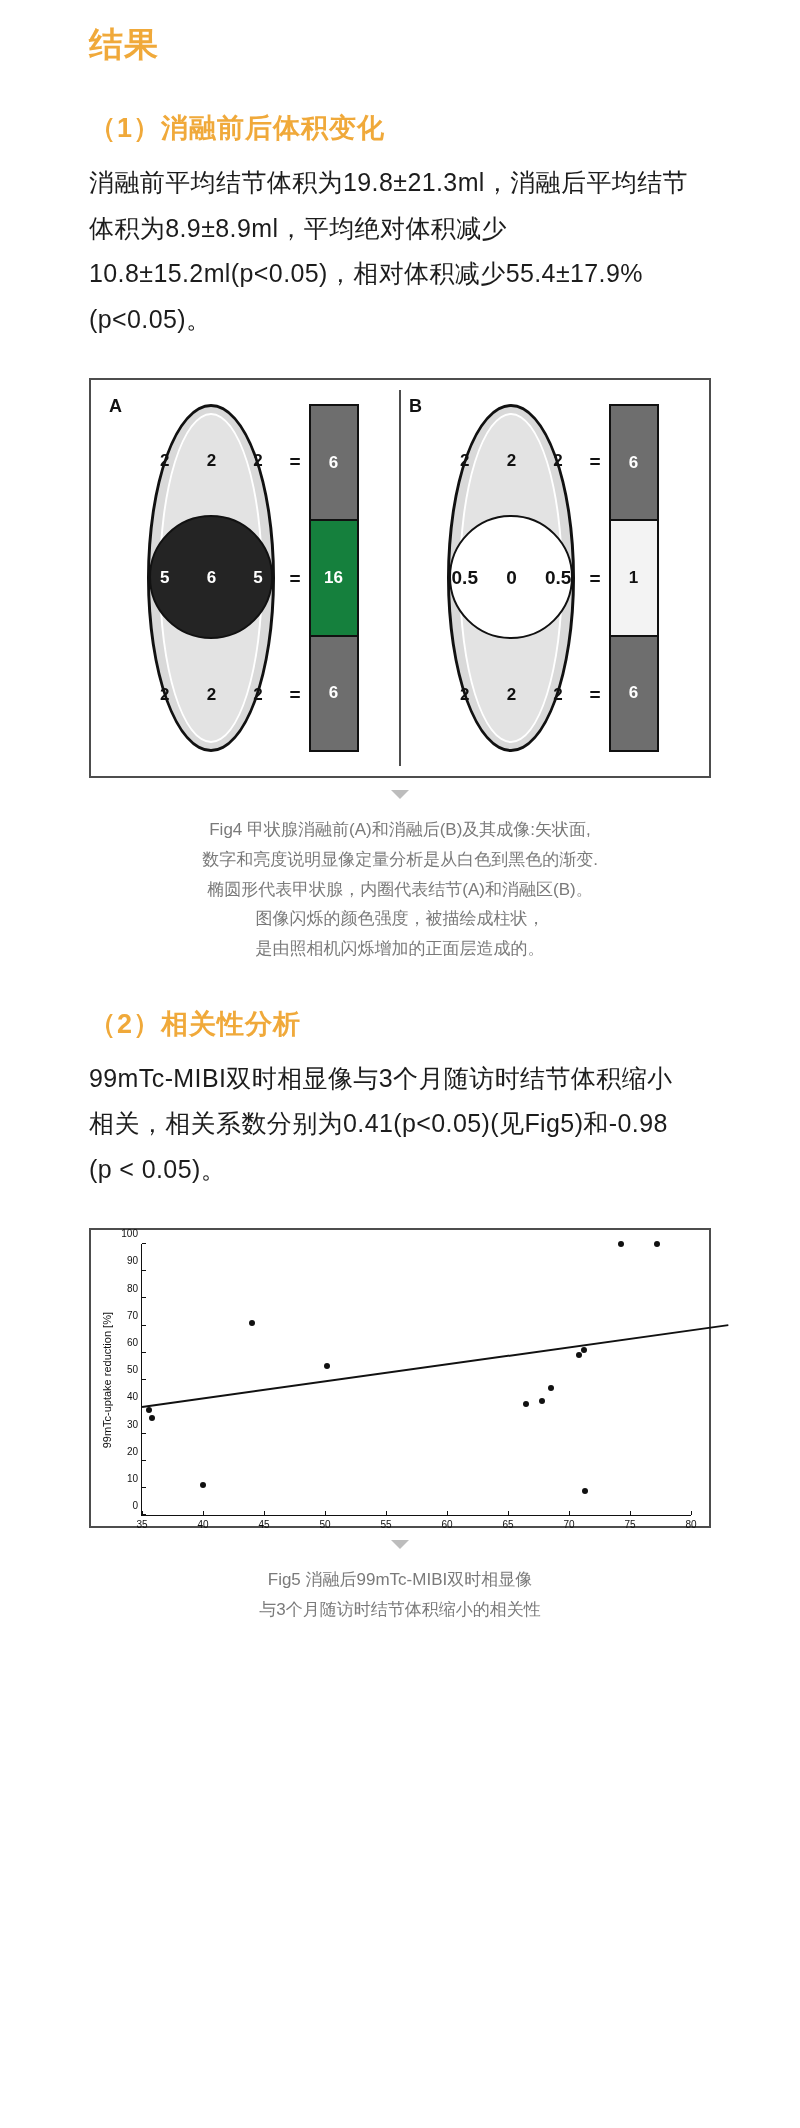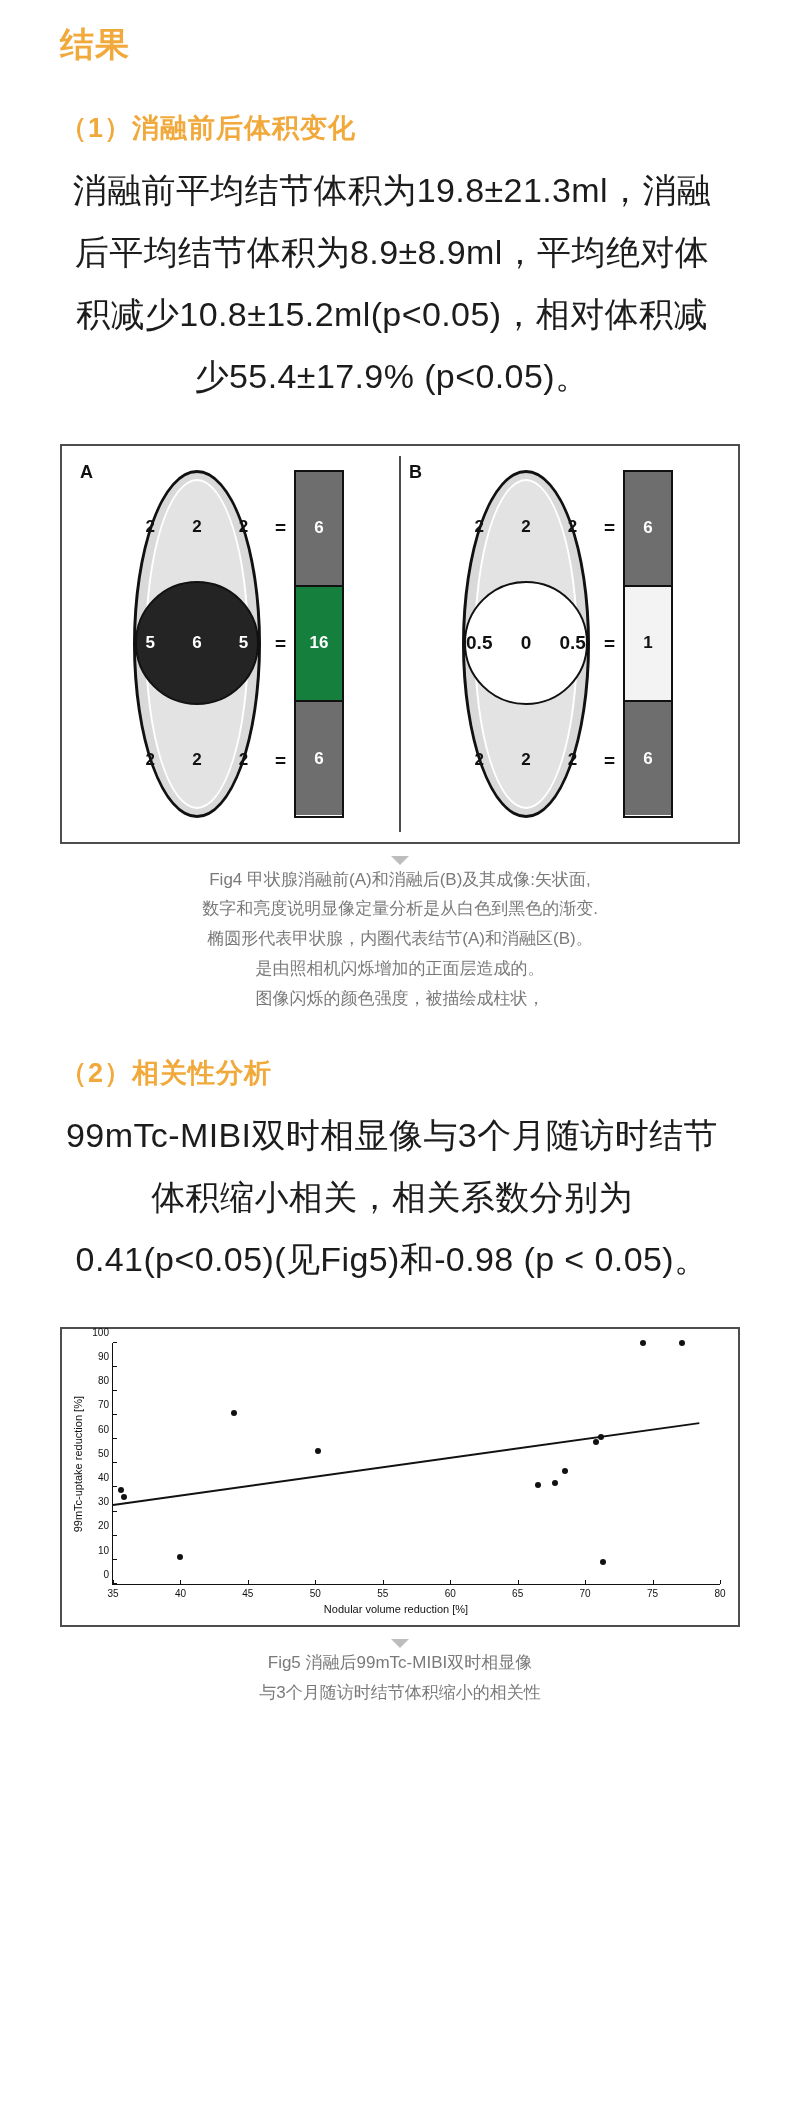--- a/index.html
+++ b/index.html
@@ -6,44 +6,43 @@
   html, body { margin: 0; padding: 0; }
   body {
     width: 800px;
     min-height: 2128px;
     background: #ffffff;
     font-family: "Liberation Sans", sans-serif;
     color: #1b1b1b;
   }
   .page {
     width: 800px;
-    padding: 0 60px;
+    padding: 0 89px;
     position: relative;
   }
   h1.section-title {
     font-size: 34px;
     color: #f0a93a;
     font-weight: bold;
     margin: 22px 0 0 0;
     letter-spacing: 1px;
   }
   h2.sub-title {
     font-size: 27px;
     color: #f0a93a;
     font-weight: bold;
     margin: 42px 0 0 0;
     letter-spacing: 1px;
   }
   p.body-text {
-    font-size: 34px;
+    font-size: 25px;
     line-height: 1.82;
     margin: 14px 16px 0 0;
     color: #1c1c1c;
     letter-spacing: 0.4px;
-    text-align: center;
   }
   .figure-block { margin-top: 36px; }
   .fig-frame {
     border: 2px solid #4d4d4d;
     background: #ffffff;
     padding: 10px;
     display: flex;
     gap: 0;
     height: 400px;
   }
@@ -158,21 +157,21 @@
     border-left: 9px solid transparent;
     border-right: 9px solid transparent;
     border-top: 9px solid #bdbdbd;
     margin: 12px auto 0 auto;
   }
   .fig-caption {
     text-align: center;
     font-size: 17px;
     line-height: 1.75;
     color: #7a7a7a;
-    margin-top: 0;
+    margin-top: 16px;
   }
   
   .chart-frame {
     border: 2px solid #4d4d4d;
     background: #ffffff;
     padding: 14px 18px 10px 10px;
     height: 300px;
     display: flex;
   }
   .chart-inner {
@@ -334,22 +333,22 @@
         </div>
       </div>
 
     </div>
 
     <div class="caret"></div>
     <div class="fig-caption">
       <div>Fig4 甲状腺消融前(A)和消融后(B)及其成像:矢状面,</div>
       <div>数字和亮度说明显像定量分析是从白色到黑色的渐变.</div>
       <div>椭圆形代表甲状腺，内圈代表结节(A)和消融区(B)。</div>
+      <div>图像闪烁的颜色强度，被描绘成柱状，</div>
       <div>是由照相机闪烁增加的正面层造成的。</div>
-      <div>图像闪烁的颜色强度，被描绘成柱状，</div>
     </div>
   </div>
 
   <h2 class="sub-title">（2）相关性分析</h2>
   <p class="body-text">99mTc-MIBI双时相显像与3个月随访时结节体积缩小相关，相关系数分别为0.41(p&lt;0.05)(见Fig5)和-0.98 (p &lt; 0.05)。</p>
 
   <div class="figure-block">
     <div class="chart-frame">
       <div class="chart-col">
         <div class="chart-inner">
@@ -408,21 +407,20 @@
               <div class="dot" style="left: 72.8889%; bottom: 42%;"></div>
               <div class="dot" style="left: 74.4444%; bottom: 47%;"></div>
               <div class="dot" style="left: 79.5556%; bottom: 59%;"></div>
               <div class="dot" style="left: 80.4444%; bottom: 61%;"></div>
               <div class="dot" style="left: 80.6667%; bottom: 9%;"></div>
               <div class="dot" style="left: 87.3333%; bottom: 100%;"></div>
               <div class="dot" style="left: 93.7778%; bottom: 100%;"></div>
               <div class="trend" style="left: 0px; top: 161.47px; width: 592.46px; transform: rotate(-7.94975deg);"></div>
             </div>
         </div>
-        <div class="x-axis-title">Nodular volume reduction [%]</div>
       </div>
     </div>
 
     <div class="caret"></div>
     <div class="fig-caption">
       <div>Fig5 消融后99mTc-MIBI双时相显像</div>
       <div>与3个月随访时结节体积缩小的相关性</div>
     </div>
   </div>
 

